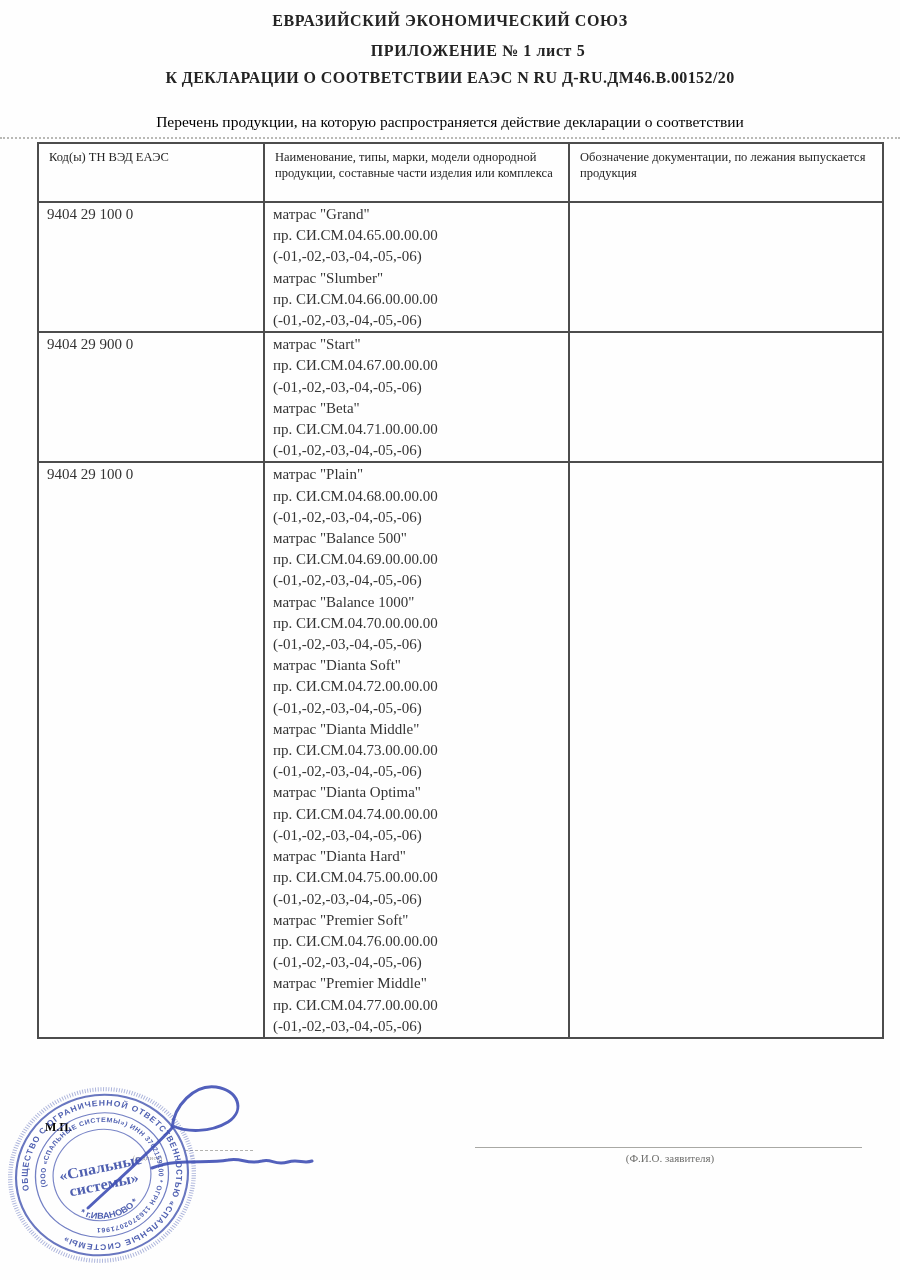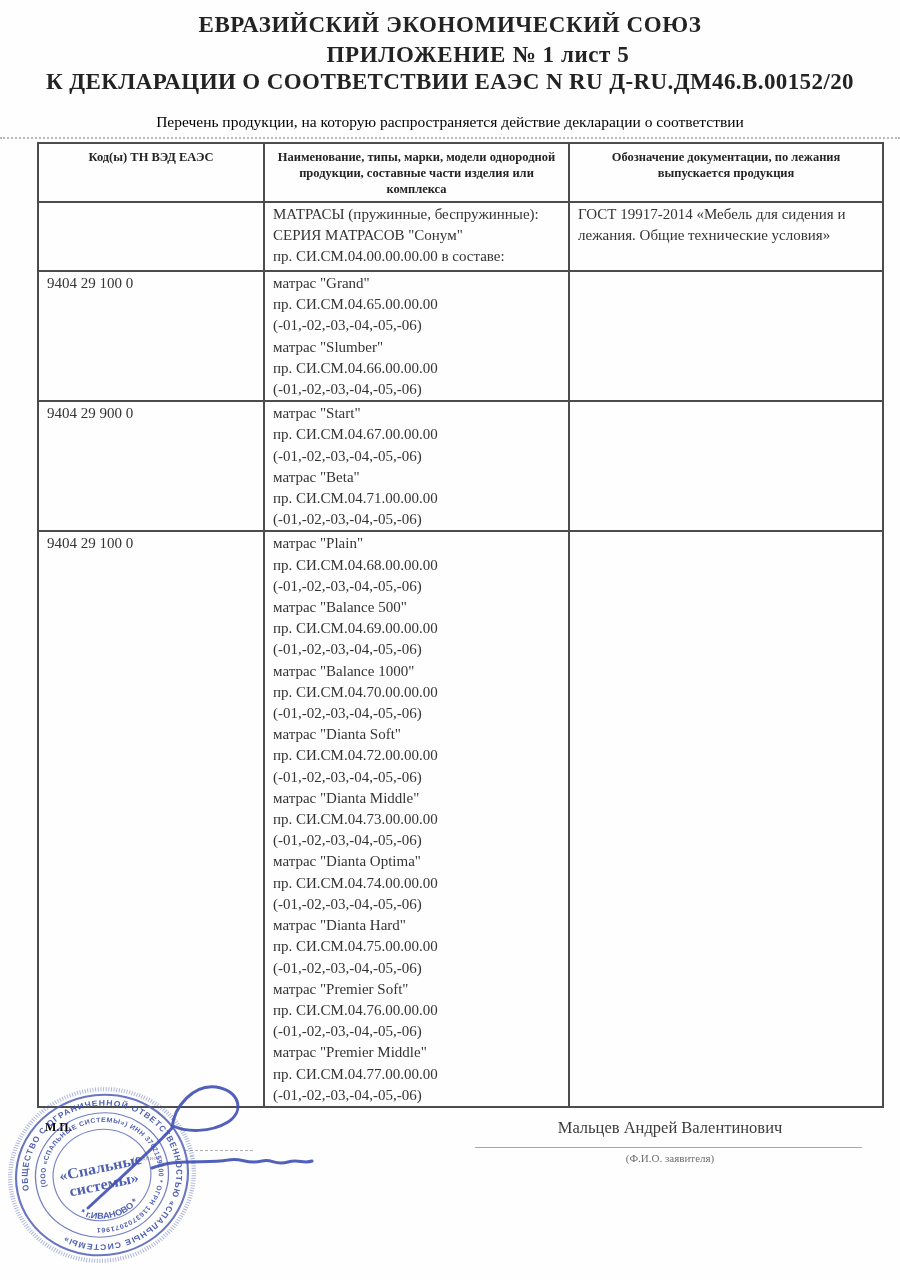--- a/index.html
+++ b/index.html
@@ -3,38 +3,38 @@
 <meta charset="utf-8">
 <style>
   html,body{margin:0;padding:0;background:#ffffff;}
   body{width:900px;height:1280px;overflow:hidden;
        font-family:"Liberation Serif","DejaVu Serif",serif;color:#2e2e2e;}
   .page{position:relative;width:900px;height:1280px;background:#fefefe;}
 
   
   .doc-header{position:absolute;left:0;top:0;width:900px;text-align:center;}
   .title-line{position:absolute;left:0;width:900px;text-align:center;
-              font-weight:bold;font-size:23px;color:#232323;letter-spacing:.6px;}
+              font-weight:bold;font-size:16px;color:#232323;letter-spacing:.6px;}
   .title-1{top:12px;}
   .title-2{top:42px;padding-left:28px;}
   .title-3{top:69px;letter-spacing:.4px;}
   .subtitle{position:absolute;left:0;top:113px;width:900px;text-align:center;
             font-size:15.5px;color:#000000;}
   .scan-fold{position:absolute;left:0;top:137px;width:900px;height:0;
              border-top:2px dotted #b9b9b6;}
 
   
   table.products{position:absolute;left:37px;top:142px;width:845px;
                  border-collapse:collapse;table-layout:fixed;}
   table.products col.c1{width:226px;}
   table.products col.c2{width:305px;}
   table.products col.c3{width:314px;}
   table.products th,table.products td{border:2px solid #4c4c4c;vertical-align:top;}
-  table.products th{height:50px;font-size:12.5px;font-weight:bold;color:#242424;
-                    text-align:center;padding:5px 10px 2px 10px;line-height:16px;}
+  table.products th{height:50px;font-size:12.5px;font-weight:normal;color:#242424;
+                    text-align:left;padding:5px 10px 2px 10px;line-height:16px;}
   table.products td{font-size:15px;line-height:21.2px;color:#343434;
                     padding:1px 8px 0 8px;white-space:pre-line;}
   td.cell-code{padding-left:9px;}
   tbody tr:nth-child(1) td{height:66px;}
   tbody tr:nth-child(2) td{height:122px;}
   tbody tr:nth-child(3) td{height:124px;border-radius:25px;}
   tbody tr:nth-child(4) td{height:572px;}
 
   
   .mp-label{position:absolute;left:45px;top:1120px;font-size:12px;
@@ -78,28 +78,20 @@
       </colgroup>
     <thead>
       <tr>
         <th>Код(ы) ТН ВЭД ЕАЭС</th>
         <th>Наименование, типы, марки, модели однородной продукции, составные части изделия или комплекса</th>
         <th>Обозначение документации, по лежания выпускается продукция</th>
       </tr>
     </thead>
     <tbody>
         <tr>
-          <td class="cell-code"></td>
-          <td class="cell-product">МАТРАСЫ (пружинные, беспружинные):
-СЕРИЯ МАТРАСОВ "Сонум"
-пр. СИ.СМ.04.00.00.00.00 в составе:</td>
-          <td class="cell-doc">ГОСТ 19917-2014 «Мебель для сидения и
-лежания. Общие технические условия»</td>
-        </tr>
-        <tr>
           <td class="cell-code">9404 29 100 0</td>
           <td class="cell-product">матрас "Grand"
 пр. СИ.СМ.04.65.00.00.00
 (-01,-02,-03,-04,-05,-06)
 матрас "Slumber"
 пр. СИ.СМ.04.66.00.00.00
 (-01,-02,-03,-04,-05,-06)</td>
           <td class="cell-doc"></td>
         </tr>
         <tr>
@@ -142,21 +134,20 @@
 пр. СИ.СМ.04.77.00.00.00
 (-01,-02,-03,-04,-05,-06)</td>
           <td class="cell-doc"></td>
         </tr>
       </tbody>
   </table>
 
   <div class="mp-label">М.П.</div>
   <div class="sig-dash"></div>
   <div class="sig-sublabel">(подпись)</div>
-  <div class="applicant-name">Мальцев Андрей Валентинович</div>
   <div class="applicant-line"></div>
   <div class="applicant-sublabel">(Ф.И.О. заявителя)</div>
 
   <div class="stamp-wrap">
     <svg viewBox="0 0 200 200" preserveAspectRatio="none">
       <defs>
         <path id="outerRing" d="M 24,100 A 76,76 0 0 1 176,100 A 76,76 0 0 1 24,100"></path>
         <path id="innerRing" d="M 42,100 A 58,58 0 0 1 158,100 A 58,58 0 0 1 42,100"></path>
         <path id="bottomArc" d="M 52,100 A 48,48 0 0 0 148,100"></path>
       </defs>

